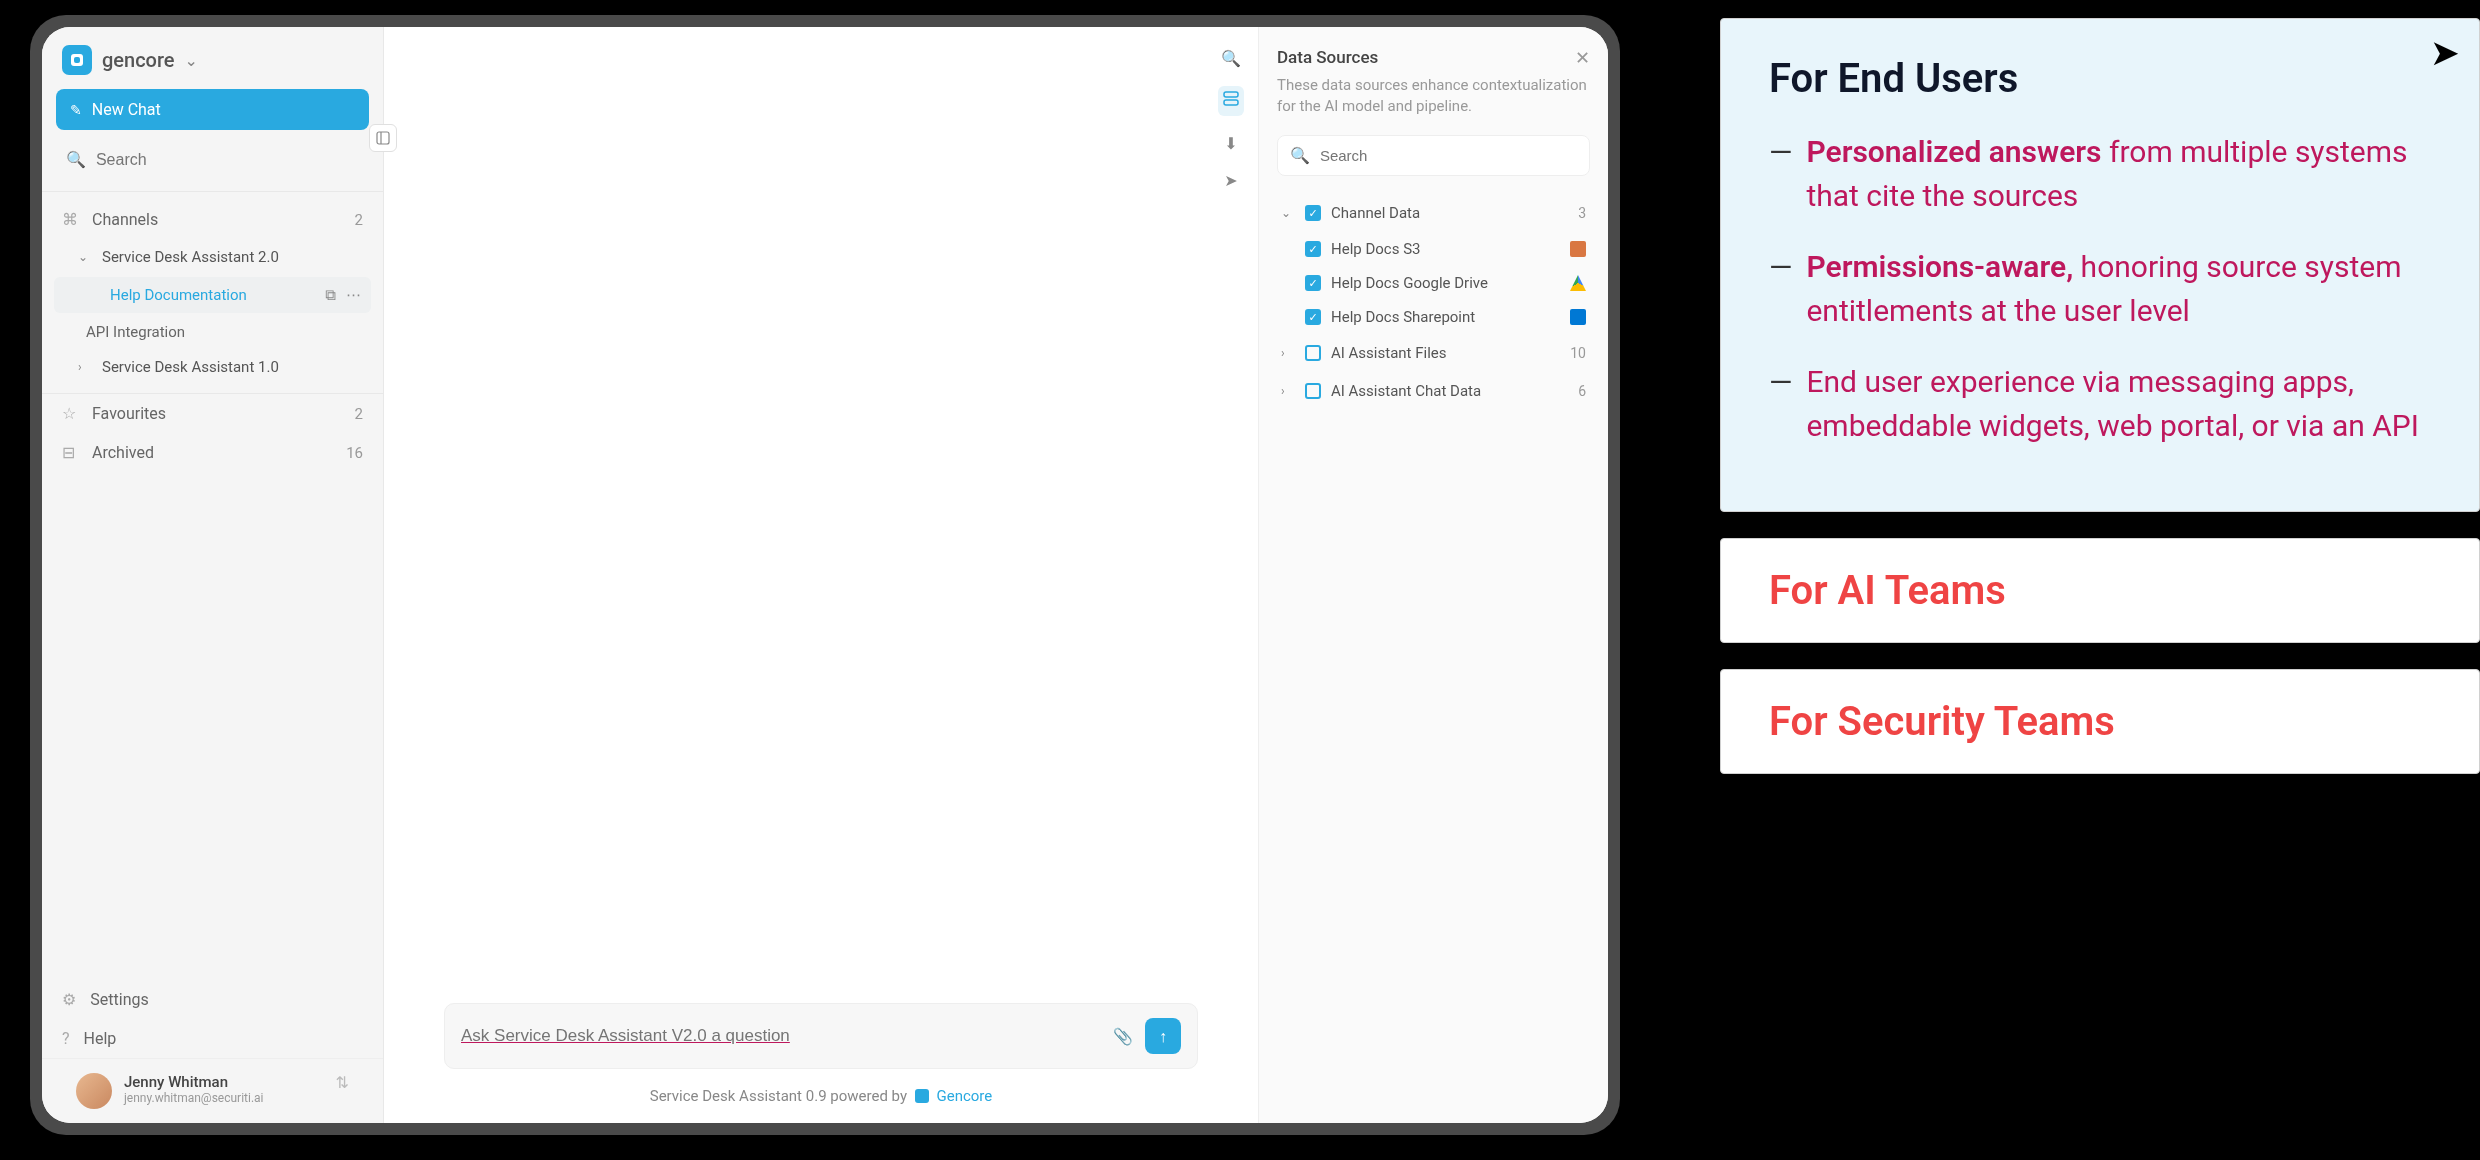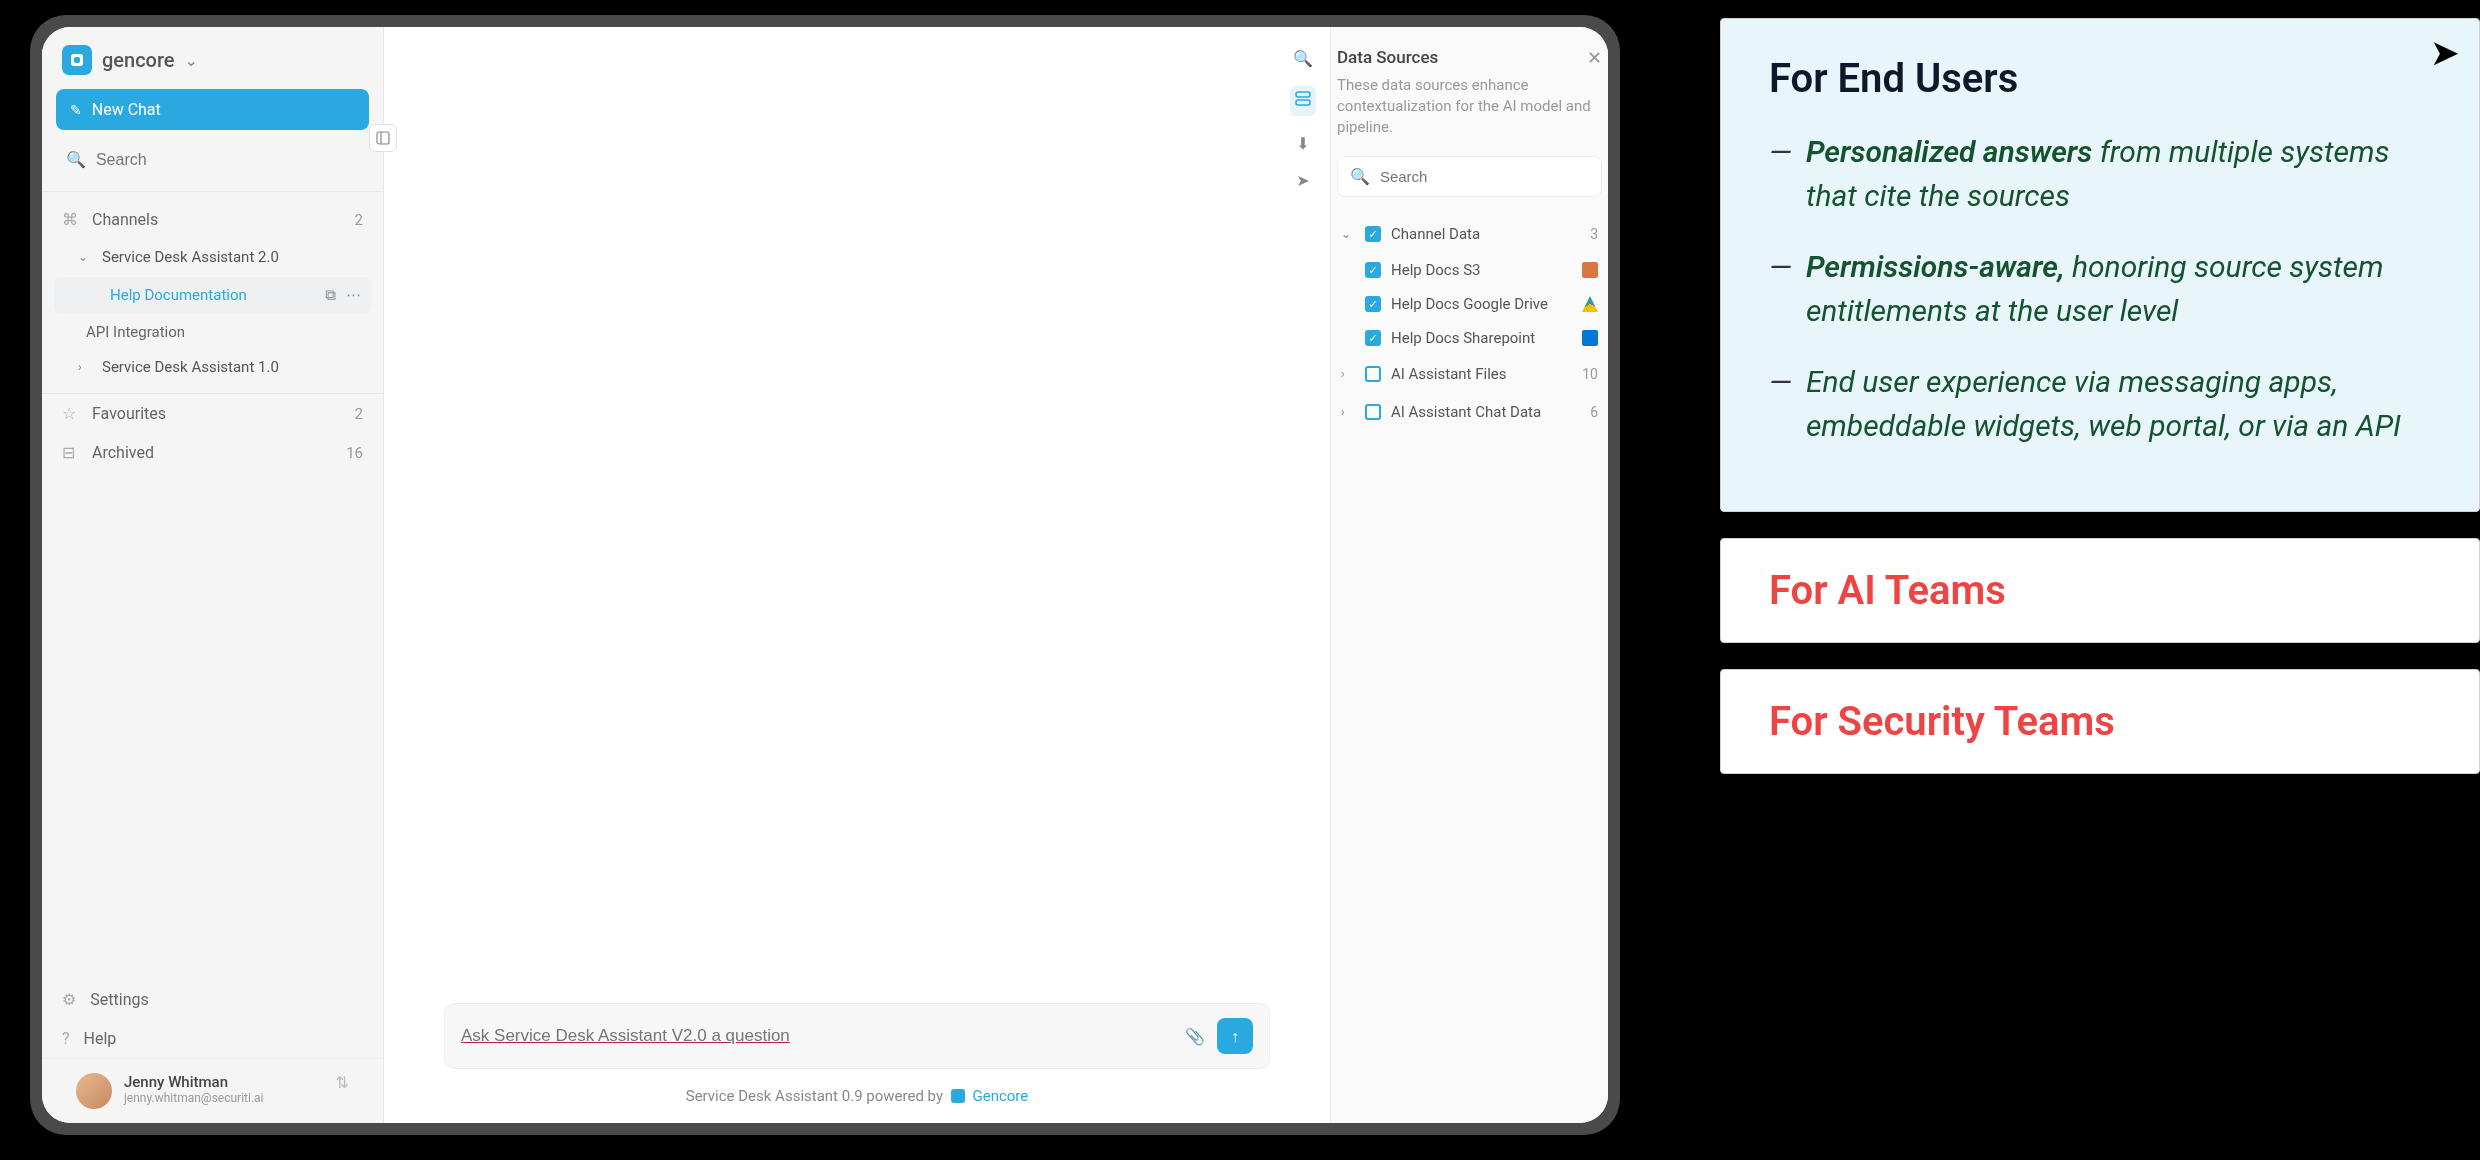--- a/index.html
+++ b/index.html
@@ -59,21 +59,21 @@
 .input-bar { margin: 0 60px 18px; background: #f7f7f7; border: 1px solid #eee; border-radius: 10px; display: flex; align-items: center; padding: 14px 16px; gap: 12px; }
 .input-bar input { flex: 1; border: none; background: transparent; font-size: 17px; color: #be185d; outline: none; text-decoration: underline; }
 .input-bar .attach { color: #aaa; cursor: pointer; }
 .send-btn { width: 36px; height: 36px; background: #29a9e0; border-radius: 8px; display: flex; align-items: center; justify-content: center; color: #fff; cursor: pointer; }
 
 .powered { text-align: center; font-size: 15px; color: #888; padding-bottom: 18px; }
 .powered .gc { color: #29a9e0; }
 .powered .gcbox { display: inline-block; width: 14px; height: 14px; background: #29a9e0; border-radius: 3px; vertical-align: -2px; margin: 0 4px; }
 
 
-.ds-panel { width: 278px; background: #fafafa; border-left: 1px solid #eee; padding: 20px 6px; }
+.ds-panel { width: 350px; background: #fafafa; border-left: 1px solid #eee; padding: 20px 18px; }
 .ds-head { display: flex; align-items: flex-start; }
 .ds-head .close { margin-left: auto; color: #999; cursor: pointer; font-size: 18px; }
 .ds-title { font-size: 17px; color: #444; font-weight: 500; margin-bottom: 8px; }
 .ds-desc { font-size: 15px; color: #999; line-height: 1.4; margin-bottom: 18px; }
 .ds-search { background: #fff; border: 1px solid #eee; border-radius: 8px; padding: 10px 12px; display: flex; align-items: center; gap: 10px; margin-bottom: 18px; }
 .ds-search input { border: none; outline: none; font-size: 15px; color: #666; flex: 1; }
 .ds-search .ic { color: #aaa; }
 
 .ds-group { display: flex; align-items: center; padding: 10px 4px; font-size: 15px; color: #555; gap: 10px; cursor: pointer; }
 .ds-group .chev { width: 14px; color: #888; font-size: 12px; }
@@ -88,21 +88,21 @@
 .src-gd { background: conic-gradient(#4285f4 0 33%, #fbbc04 33% 66%, #34a853 66% 100%); clip-path: polygon(50% 0, 100% 100%, 0 100%); }
 .src-sp { background: #0078d4; border-radius: 2px; }
 
 
 .cards { position: absolute; left: 1720px; top: 18px; width: 760px; }
 .card { background: #fff; border: 1px solid #d0d0d0; border-radius: 4px; margin-bottom: 26px; padding: 36px 48px; }
 .card.active { background: #e8f5fb; }
 .card-title { font-size: 40px; font-weight: 600; color: #ef4444; }
 .card.active .card-title { color: #0f172a; margin-bottom: 28px; }
 .bullets { list-style: none; }
-.bullets li { font-size: 30px; color: #14532d; line-height: 1.45; margin-bottom: 28px; display: flex; gap: 14px; font-style: italic; }
+.bullets li { font-size: 30px; color: #be185d; line-height: 1.45; margin-bottom: 28px; display: flex; gap: 14px; }
 .bullets li::before { content: "—"; color: #333; flex-shrink: 0; }
 .bullets li span b { font-weight: 600; }
 .card.collapsed { padding: 28px 48px; }
 
 .cursor-arrow { position: absolute; right: 20px; top: 14px; font-size: 36px; color: #000; }
 </style>
 </head>
 <body>
 
 <div class="app-frame">

